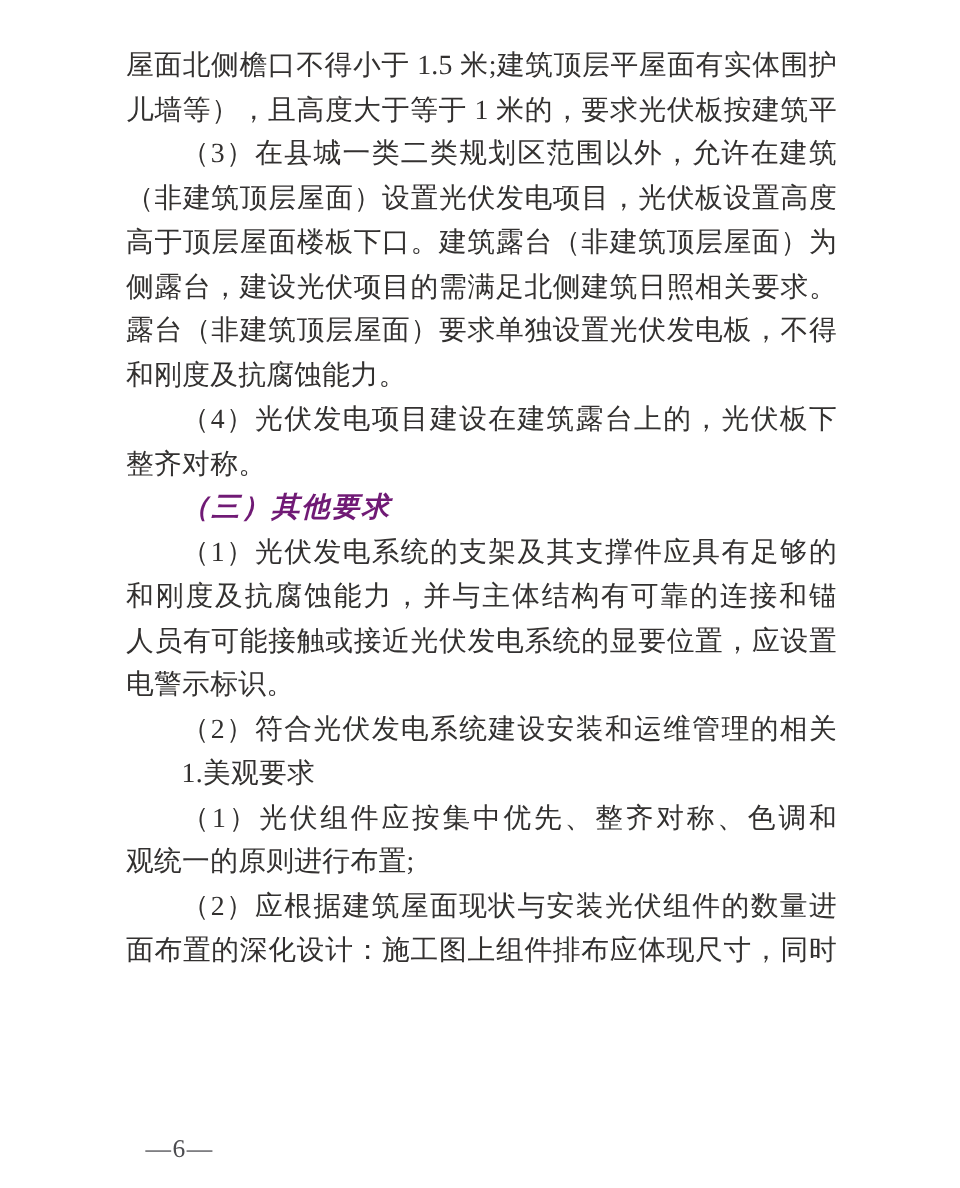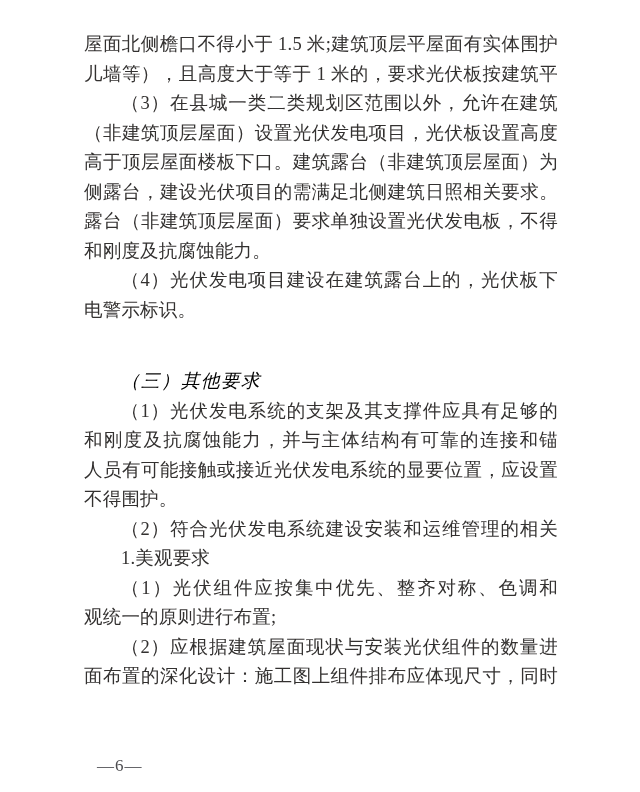--- a/index.html
+++ b/index.html
@@ -32,24 +32,23 @@
     white-space: normal;
     text-align: justify;
     text-align-last: justify;
     overflow: hidden;
   }
   
   .ln.i { text-indent: 2em; }
   
   .ln.kai {
     font-style: italic;
-    font-weight: 400;
+    font-weight: 700;
     letter-spacing: 1.5px;
-    color: #000000;
-    margin-top: 42px;
+    color: #701a75;
   }
   .pageno {
     position: absolute;
     left: 97px; top: 756px;
     font-size: 17px;
     color: #4c4c50;
     letter-spacing: 1px;
   }
 </style>
 </head>
@@ -59,26 +58,26 @@
   <div class="doc">
     <div class="ln j">屋面北侧檐口不得小于 1.5 米;建筑顶层平屋面有实体围护(女</div>
     <div class="ln j">儿墙等），且高度大于等于 1 米的，要求光伏板按建筑平屋面</div>
     <div class="ln i j">（3）在县城一类二类规划区范围以外，允许在建筑露台</div>
     <div class="ln j">（非建筑顶层屋面）设置光伏发电项目，光伏板设置高度不得</div>
     <div class="ln j">高于顶层屋面楼板下口。建筑露台（非建筑顶层屋面）为非南</div>
     <div class="ln j">侧露台，建设光伏项目的需满足北侧建筑日照相关要求。建筑</div>
     <div class="ln j">露台（非建筑顶层屋面）要求单独设置光伏发电板，不得与建</div>
     <div class="ln">和刚度及抗腐蚀能力。</div>
     <div class="ln i j">（4）光伏发电项目建设在建筑露台上的，光伏板下四周</div>
-    <div class="ln">电警示标识。</div>
+    <div class="ln">整齐对称。</div>
     <div class="ln i kai">（三）其他要求</div>
     <div class="ln i j">（1）光伏发电系统的支架及其支撑件应具有足够的强度</div>
     <div class="ln j">和刚度及抗腐蚀能力，并与主体结构有可靠的连接和锚固。在</div>
     <div class="ln j">人员有可能接触或接近光伏发电系统的显要位置，应设置防触</div>
-    <div class="ln">不得围护。</div>
+    <div class="ln">电警示标识。</div>
     <div class="ln i j">（2）符合光伏发电系统建设安装和运维管理的相关安全</div>
     <div class="ln i">1.美观要求</div>
     <div class="ln i j">（1）光伏组件应按集中优先、整齐对称、色调和谐、美</div>
     <div class="ln">观统一的原则进行布置;</div>
     <div class="ln i j">（2）应根据建筑屋面现状与安装光伏组件的数量进行屋</div>
     <div class="ln j">面布置的深化设计：施工图上组件排布应体现尺寸，同时体现</div>
   </div>
   <div class="pageno">—6—</div>
 </div>
 

